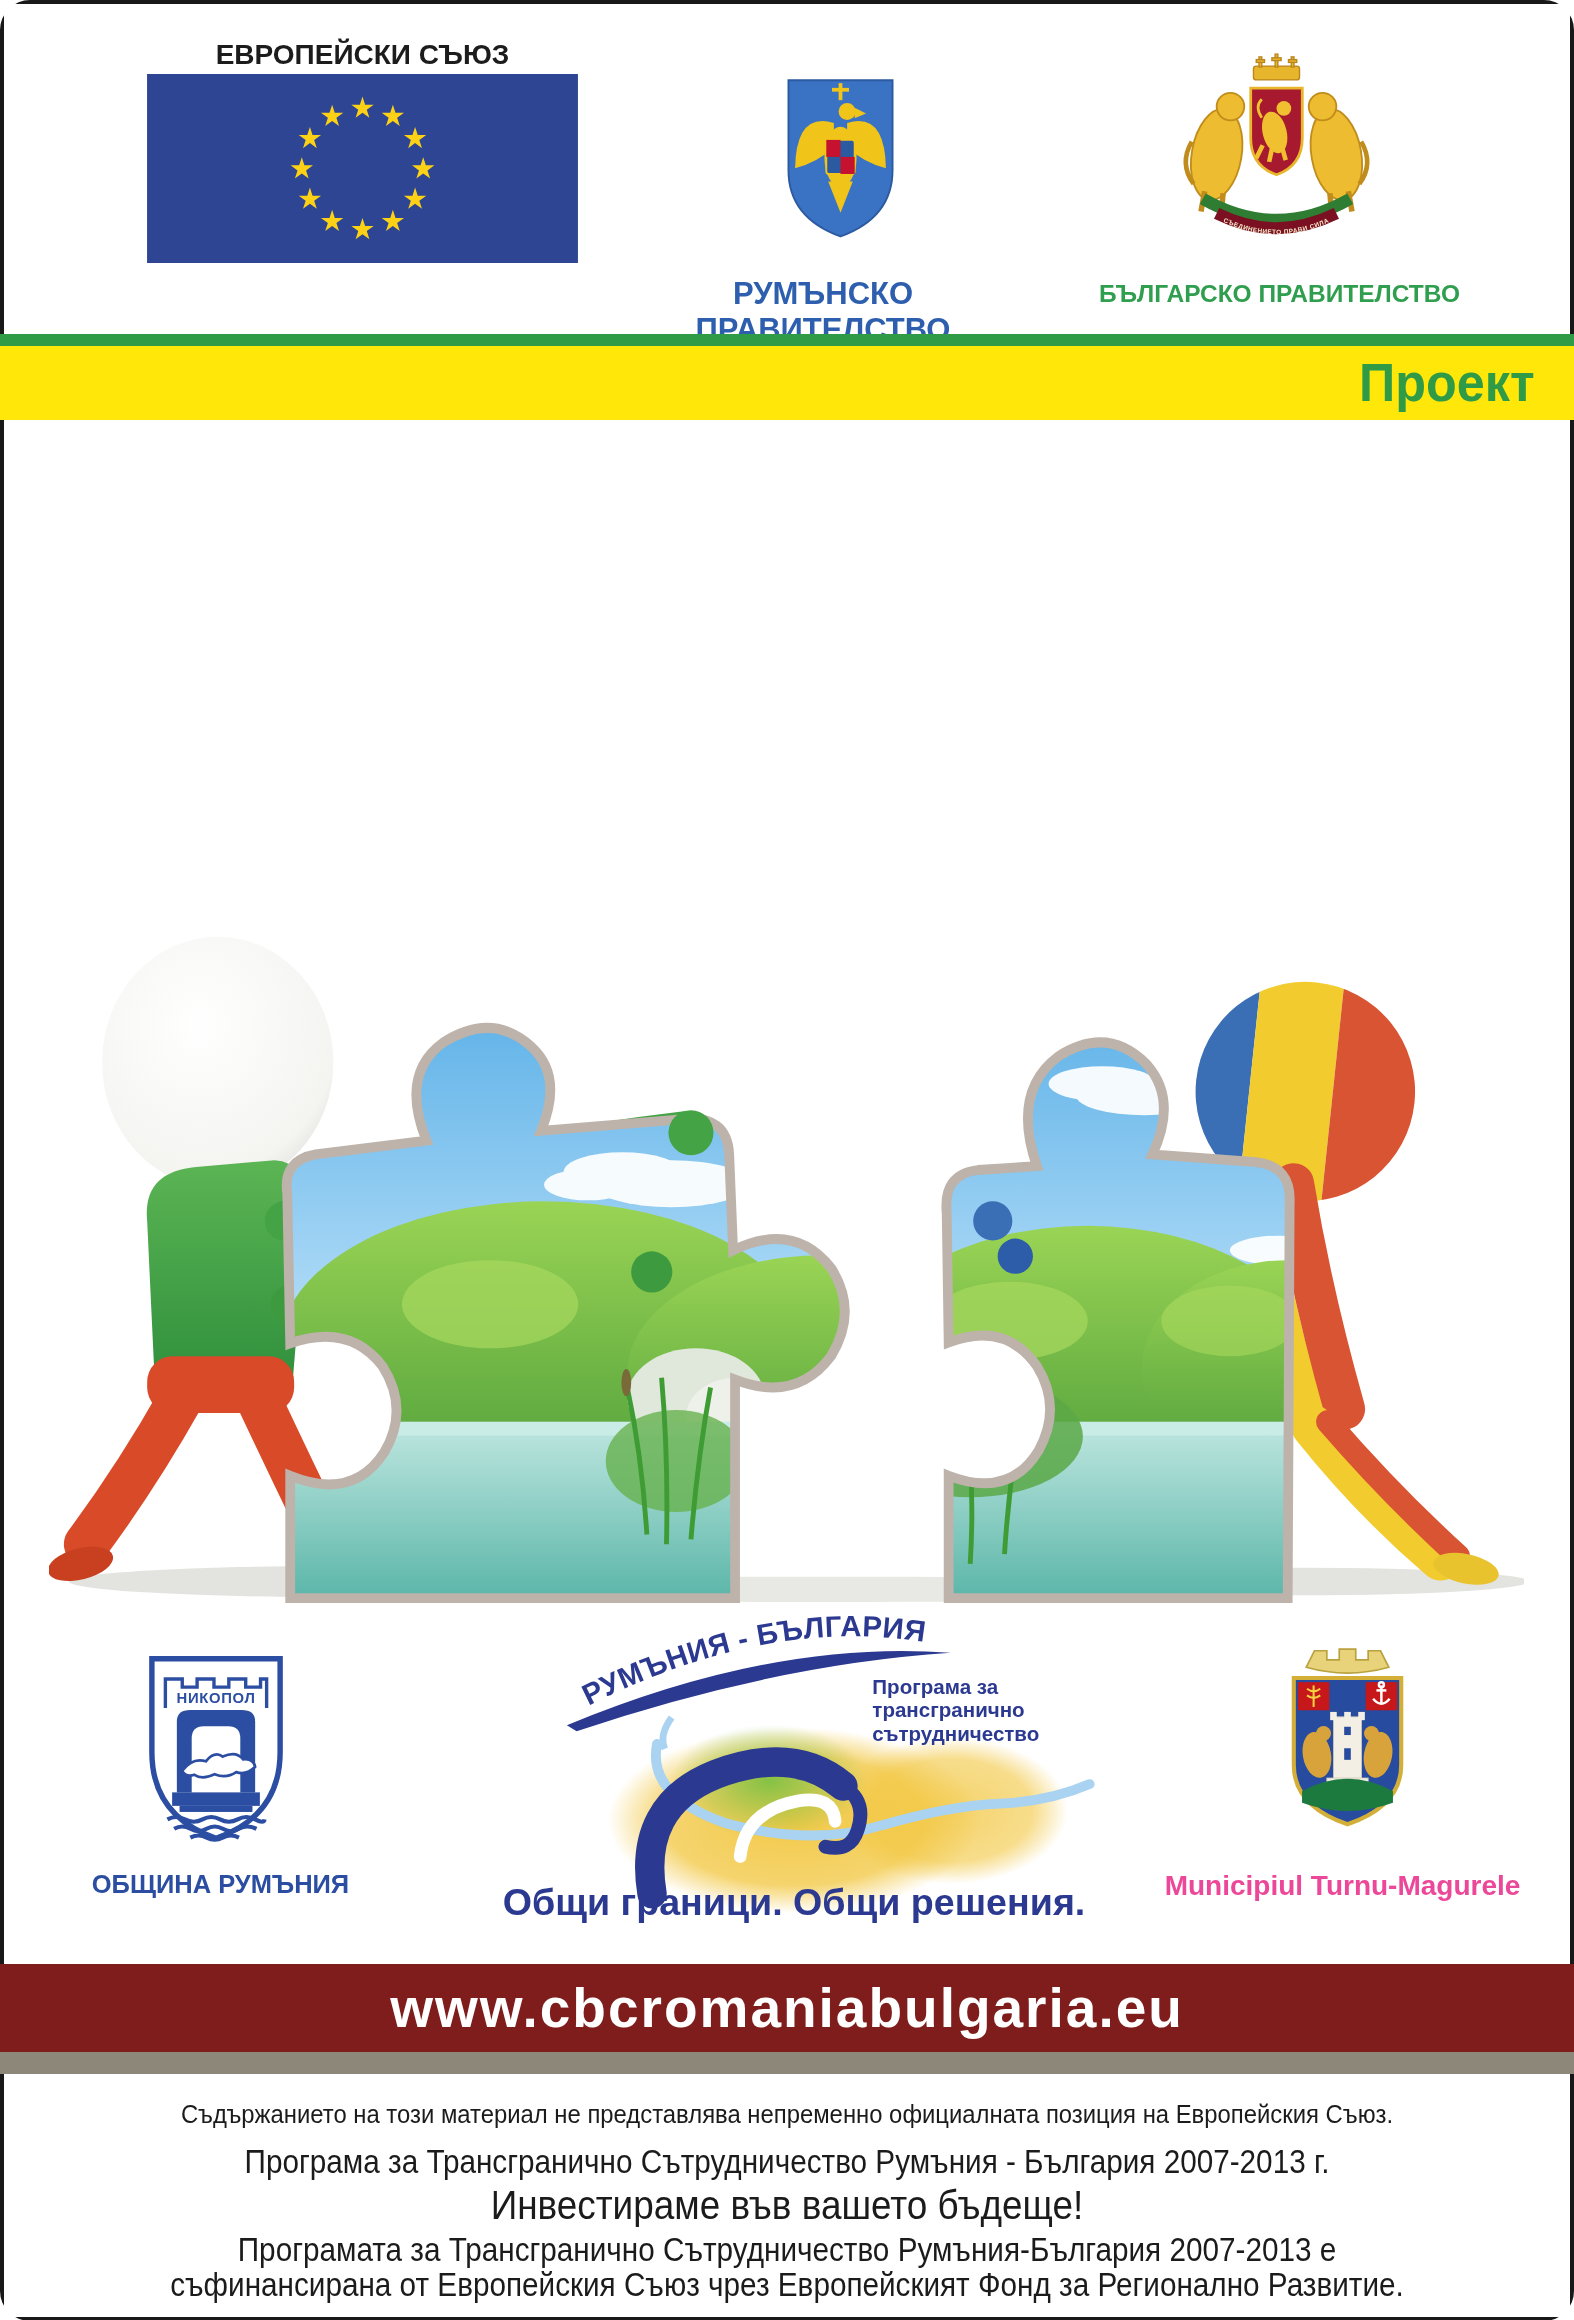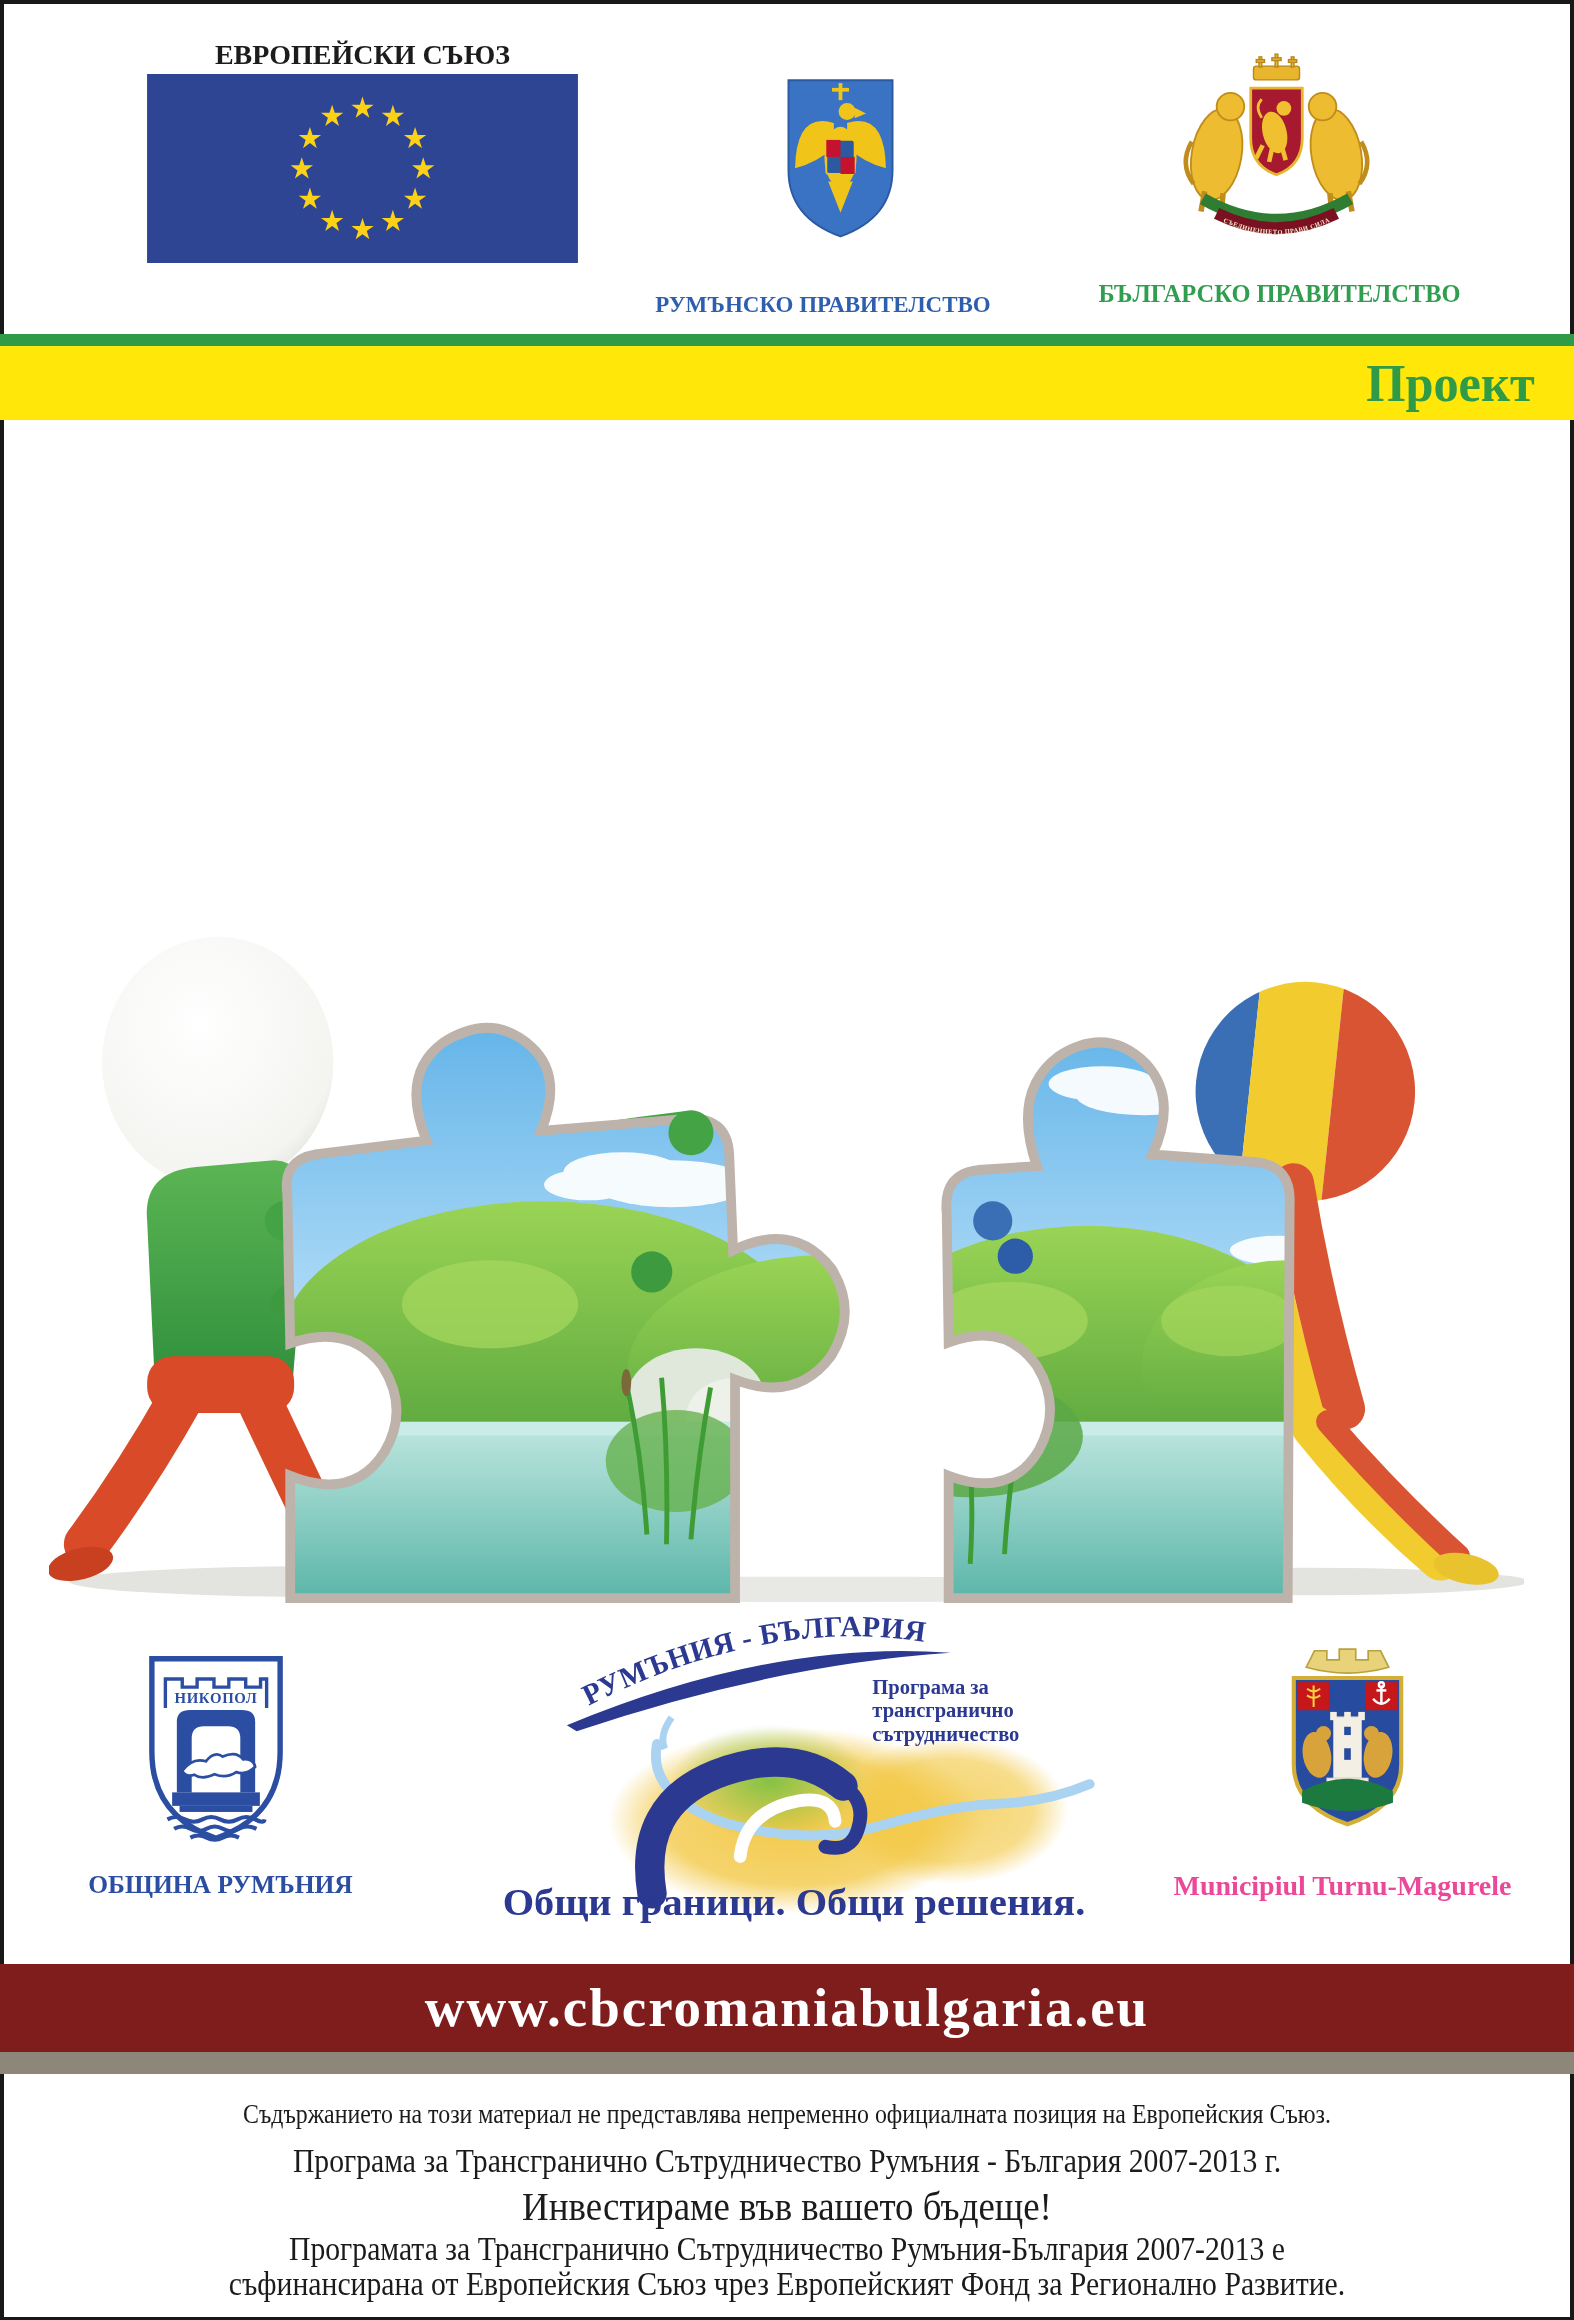--- a/index.html
+++ b/index.html
@@ -1,29 +1,29 @@
 <!DOCTYPE html>
 <html><head>
 <meta charset="utf-8">
 <style>
   html,body{margin:0;padding:0;background:#fff;}
   .page{position:relative;width:1574px;height:2321px;background:#ffffff;overflow:hidden;
-        font-family:Liberation Serif, serif;}
+        font-family:Liberation Sans, sans-serif;border-radius:30px;}
   .frame{position:absolute;inset:0;border:4.9px solid #181818;z-index:40;pointer-events:none;}
   .abs{position:absolute;}
   .ctr{text-align:center;}
   .condense{transform:scaleX(.95);transform-origin:center;}
   .condense2{transform:scaleX(.90);transform-origin:center;}
 
   
   .eu-title{left:137px;top:39px;width:451px;font-size:28px;font-weight:bold;color:#1c1c1c;}
   .eu-flag{left:147px;top:74px;}
   .eu-fund{left:108px;top:269px;width:510px;font-size:27.4px;line-height:30px;font-weight:bold;color:#1c1c1c;}
   .ro-coat{left:779px;top:63px;}
-  .ro-label{left:627px;top:292px;width:392px;font-size:23px;font-weight:bold;color:#2e5fae;}
+  .ro-label{left:627px;top:276px;width:392px;font-size:31px;font-weight:bold;color:#2e5fae;}
   .bg-coat{left:1166px;top:49px;}
   .bg-label{left:1059px;top:280px;width:441px;font-size:24.5px;font-weight:bold;color:#2f9e4e;text-align:center;}
 
   
   .green-strip{left:0;top:334px;width:100%;height:11.8px;background:#2f9b46;z-index:50;}
   .yellow-band{left:0;top:346px;width:100%;height:74px;background:#ffe70a;z-index:50;text-align:right;}
   .yellow-band .txt{display:block;line-height:74px;font-size:53px;font-weight:bold;color:#2f9b46;}
 
   
   .title-block{left:0;top:459px;width:100%;}

